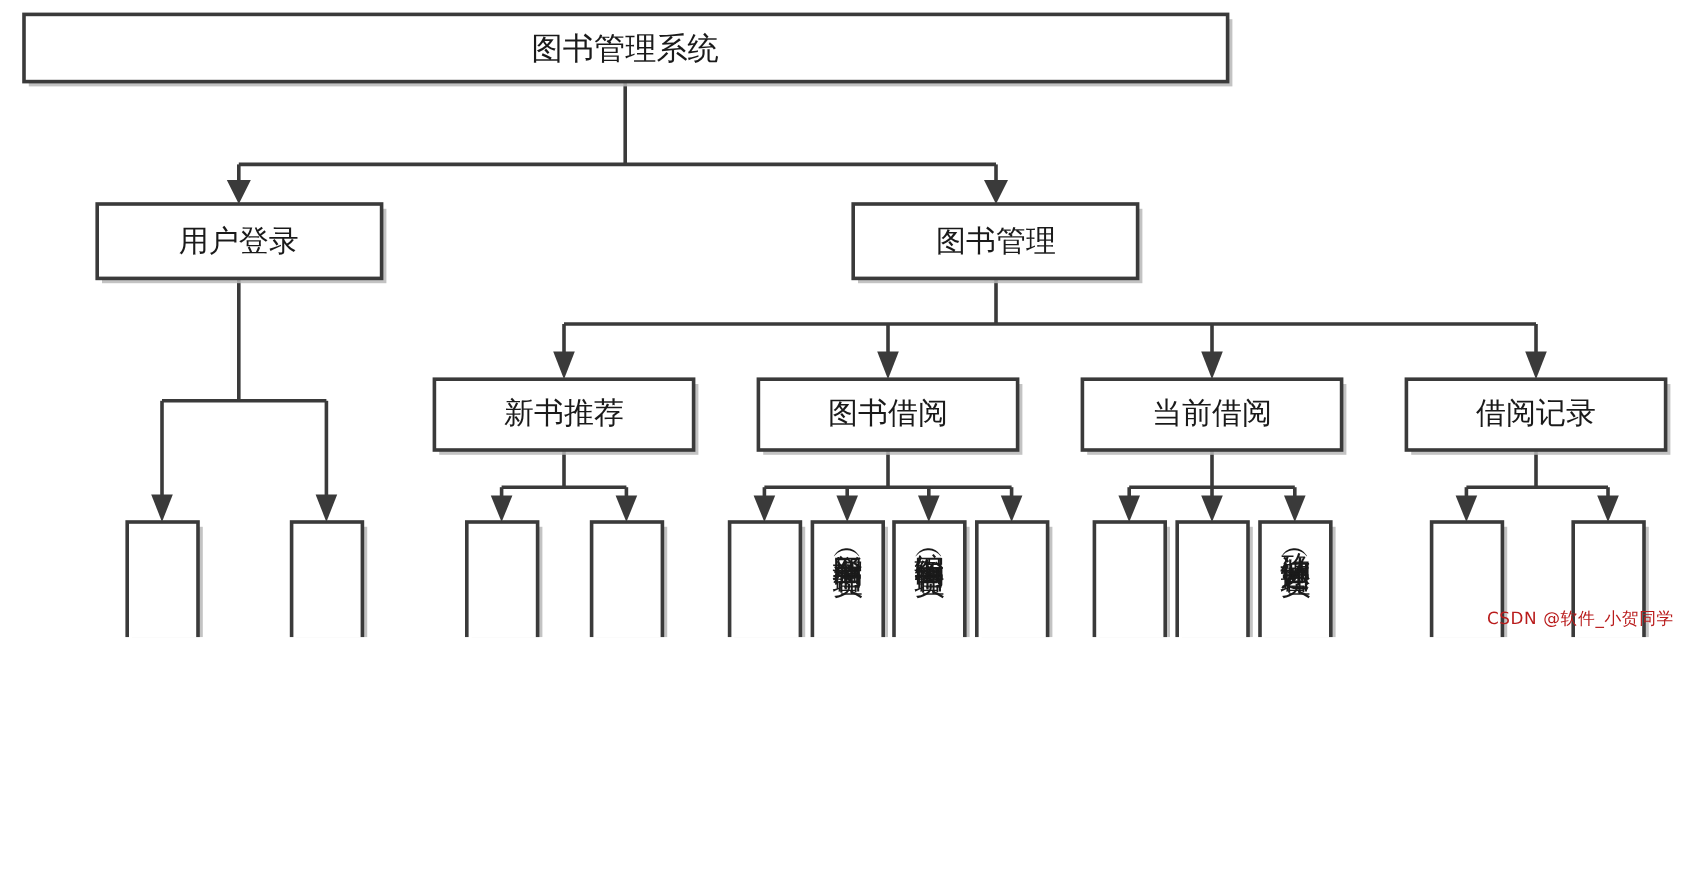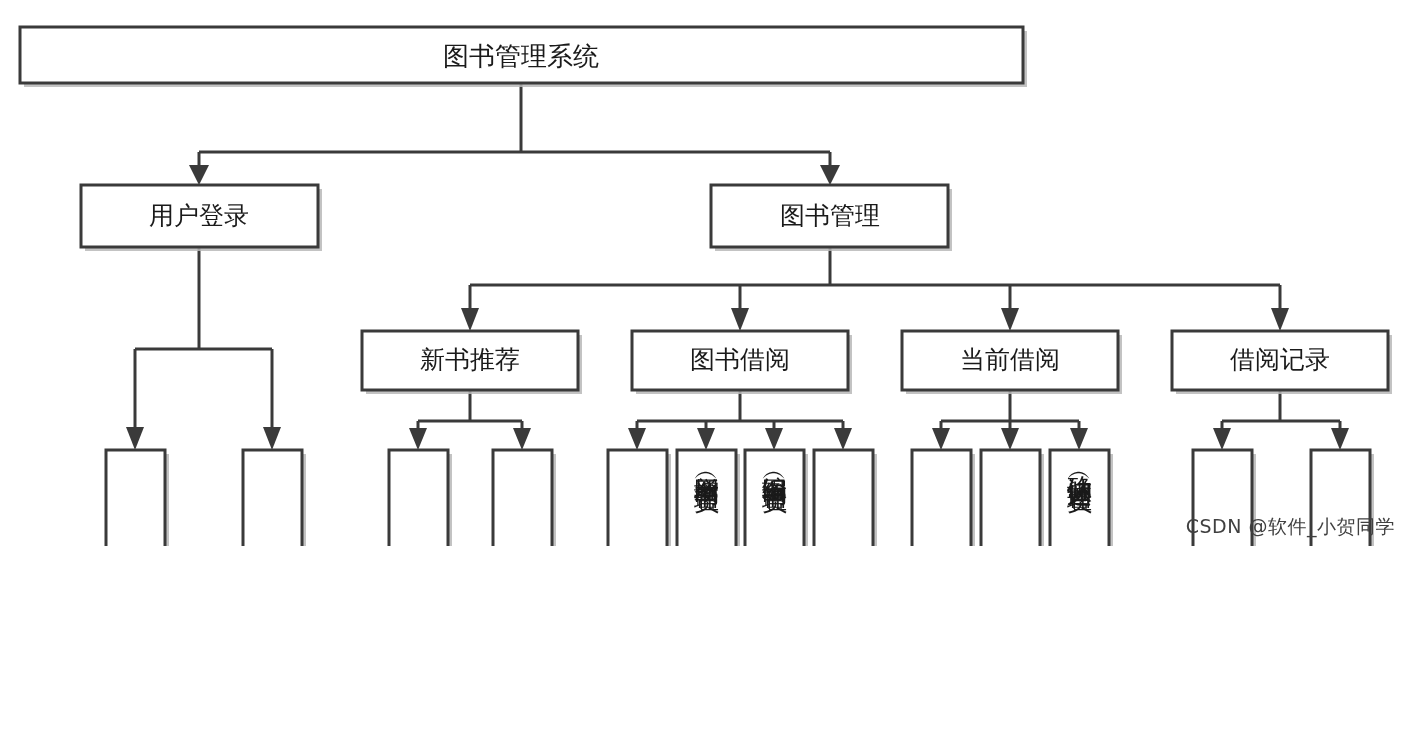--- a/index.html
+++ b/index.html
@@ -10,21 +10,20 @@
   }
   body {
     font-family: "DejaVu Sans", "Liberation Sans", sans-serif;
   }
   #diagram-root {
     position: relative;
     width: 1405px;
     height: 531px;
     background: #ffffff;
     overflow: hidden;
-    margin-top: 15px;
   }
   svg.diagram-canvas {
     position: absolute;
     left: 0;
     top: 0;
     width: 1405px;
     height: 747px;
   }
   .node-box {
     fill: #ffffff;
@@ -73,22 +72,22 @@
     line-height: 1.08;
     letter-spacing: 2px;
     color: #1a1a1a;
     white-space: nowrap;
   }
   .watermark {
     position: absolute;
     right: 10px;
     bottom: 6px;
     font-family: "DejaVu Sans", "Liberation Sans", sans-serif;
-    font-size: 19px;
-    color: #404040;
+    font-size: 14px;
+    color: #b91c1c;
     letter-spacing: 0.5px;
     white-space: nowrap;
   }
 </style>
 </head>
 <body>
 
 <div id="diagram-root">
 
   <svg class="diagram-canvas" viewBox="0 0 1405 747">

